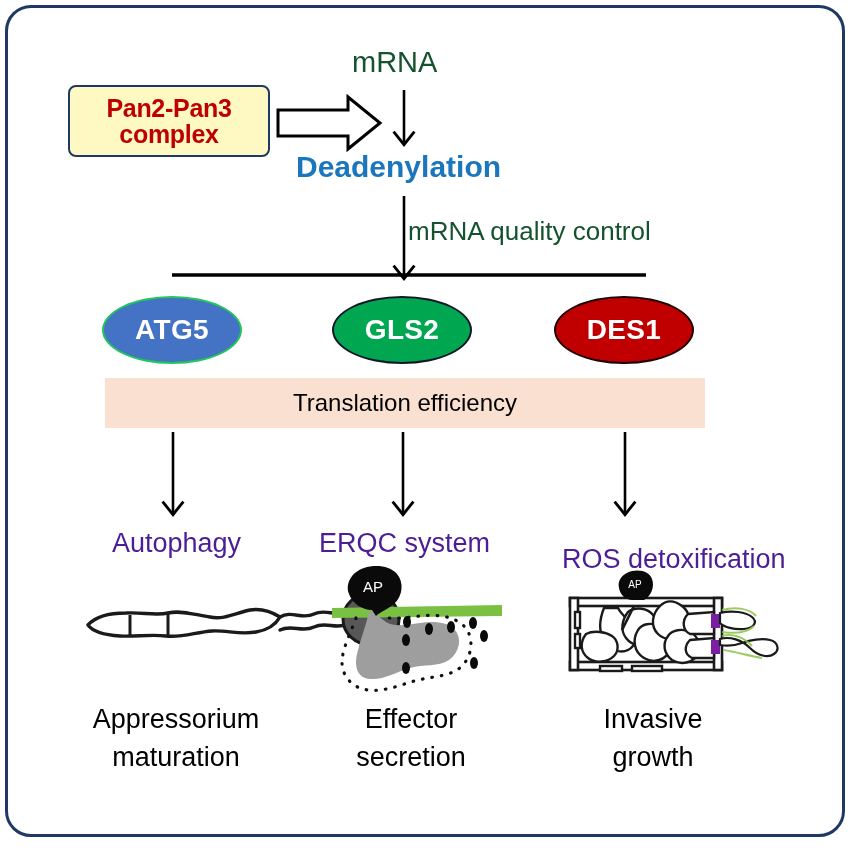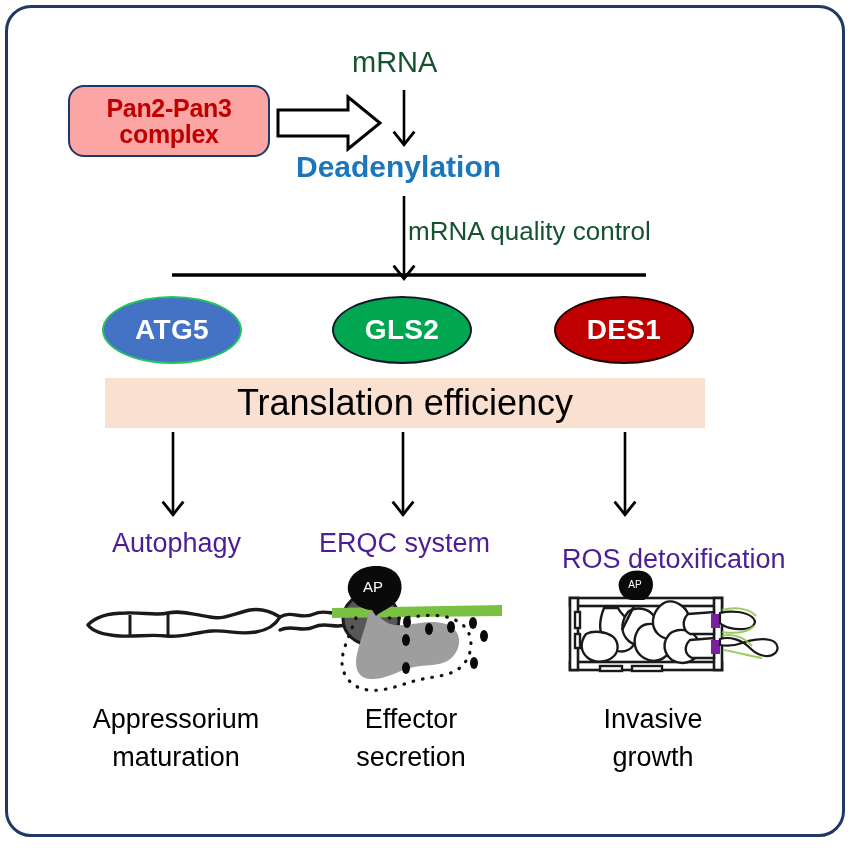--- a/index.html
+++ b/index.html
@@ -30,23 +30,23 @@
   }
   .abs { position: absolute; }
 
   
   #pan-box {
     left: 68px;
     top: 85px;
     width: 202px;
     height: 72px;
     border: 2px solid #1F3864;
-    border-radius: 16px;
+    border-radius: 8px;
     box-sizing: border-box;
-    background: #fca5a5;
+    background: #fef9c3;
     display: flex;
     align-items: center;
     justify-content: center;
     text-align: center;
   }
   #pan-box .label {
     color: #C00000;
     font-weight: bold;
     font-size: 25px;
     line-height: 1.06;
@@ -113,21 +113,21 @@
     left: 105px;
     top: 378px;
     width: 600px;
     height: 50px;
     background: #FAE0D0;
     display: flex;
     align-items: center;
     justify-content: center;
   }
   #trans-band .label {
-    font-size: 36px;
+    font-size: 24px;
     color: #000;
   }
 
   
   #overlay {
     left: 0; top: 0;
     width: 856px; height: 848px;
     pointer-events: none;
   }
 </style>

